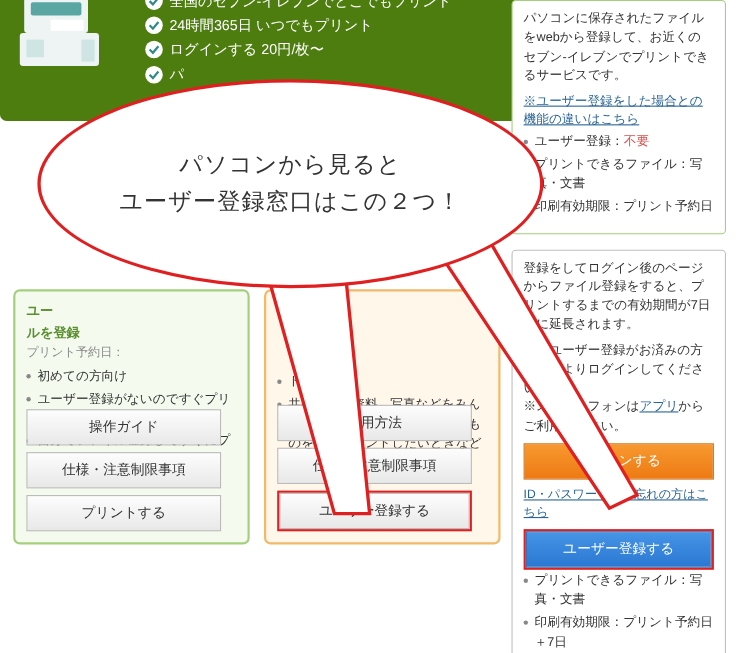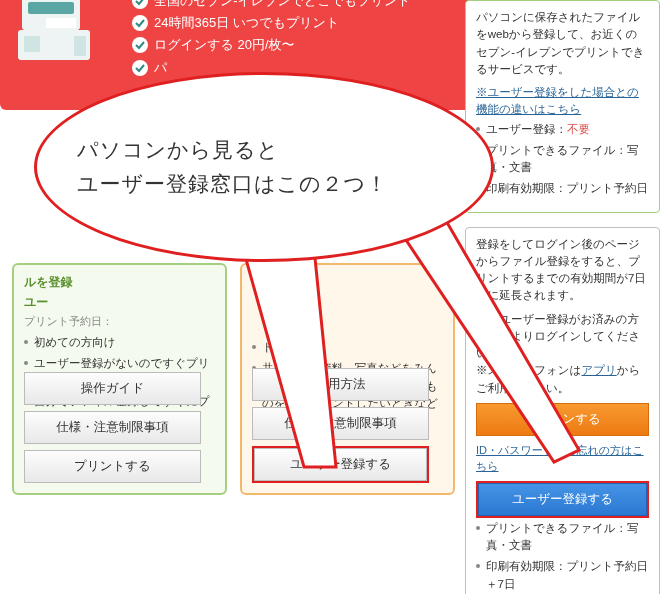--- a/index.html
+++ b/index.html
@@ -13,21 +13,21 @@
     position: relative;
     overflow: hidden;
   }
   a { color: #2a6496; text-decoration: underline; }
 
   
   .hero {
     position: absolute;
     left: 0; top: 0;
     width: 538px; height: 110px;
-    background: #ef4444;
+    background: #4d7c0f;
     border-radius: 0 0 6px 6px;
     overflow: hidden;
   }
   .hero-left {
     position: absolute;
     left: 14px; top: -10px;
     width: 100px; height: 105px;
   }
   .hero-printer {
     width: 100px; height: 80px;
@@ -152,21 +152,21 @@
     pointer-events: none;
     z-index: 50;
   }
   .balloon {
     position: absolute;
     left: 0; top: 0;
     width: 460px; height: 190px;
     border: 3px solid #e02020;
     border-radius: 50%;
     background: #fff;
-    display: flex; flex-direction: column; align-items: flex-start; justify-content: center;
+    display: flex; flex-direction: column; align-items: center; justify-content: center;
     padding: 20px 40px;
     text-align: center;
     font-size: 21px;
     line-height: 1.6;
     letter-spacing: 1px;
   }
   .balloon-svg {
     position: absolute;
     left: 0; top: 0;
     width: 620px; height: 430px;
@@ -250,22 +250,22 @@
       <button class="btn btn-blue">ユーザー登録する</button>
     </div>
     <ul class="bullet-list">
       <li>プリントできるファイル：写真・文書</li>
       <li>印刷有効期限：プリント予約日＋7日</li>
     </ul>
   </div>
 </div>
 
 <div class="card card-left">
+  <div class="card-title"><span>ユー</span></div>
   <div class="card-title"><span>ルを登録</span></div>
-  <div class="card-title"><span>ユー</span></div>
   <div class="card-sub">プリント予約日：</div>
   <ul class="card-list">
     <li>初めての方向け</li>
     <li>ユーザー登録がないのですぐプリントできる</li>
     <li>自分でファイル登録してすぐにプリントしたいときにおすすめ</li>
   </ul>
   <div class="card-buttons">
     <button class="btn">操作ガイド</button>
     <button class="btn">仕様・注意制限事項</button>
     <button class="btn">プリントする</button>

